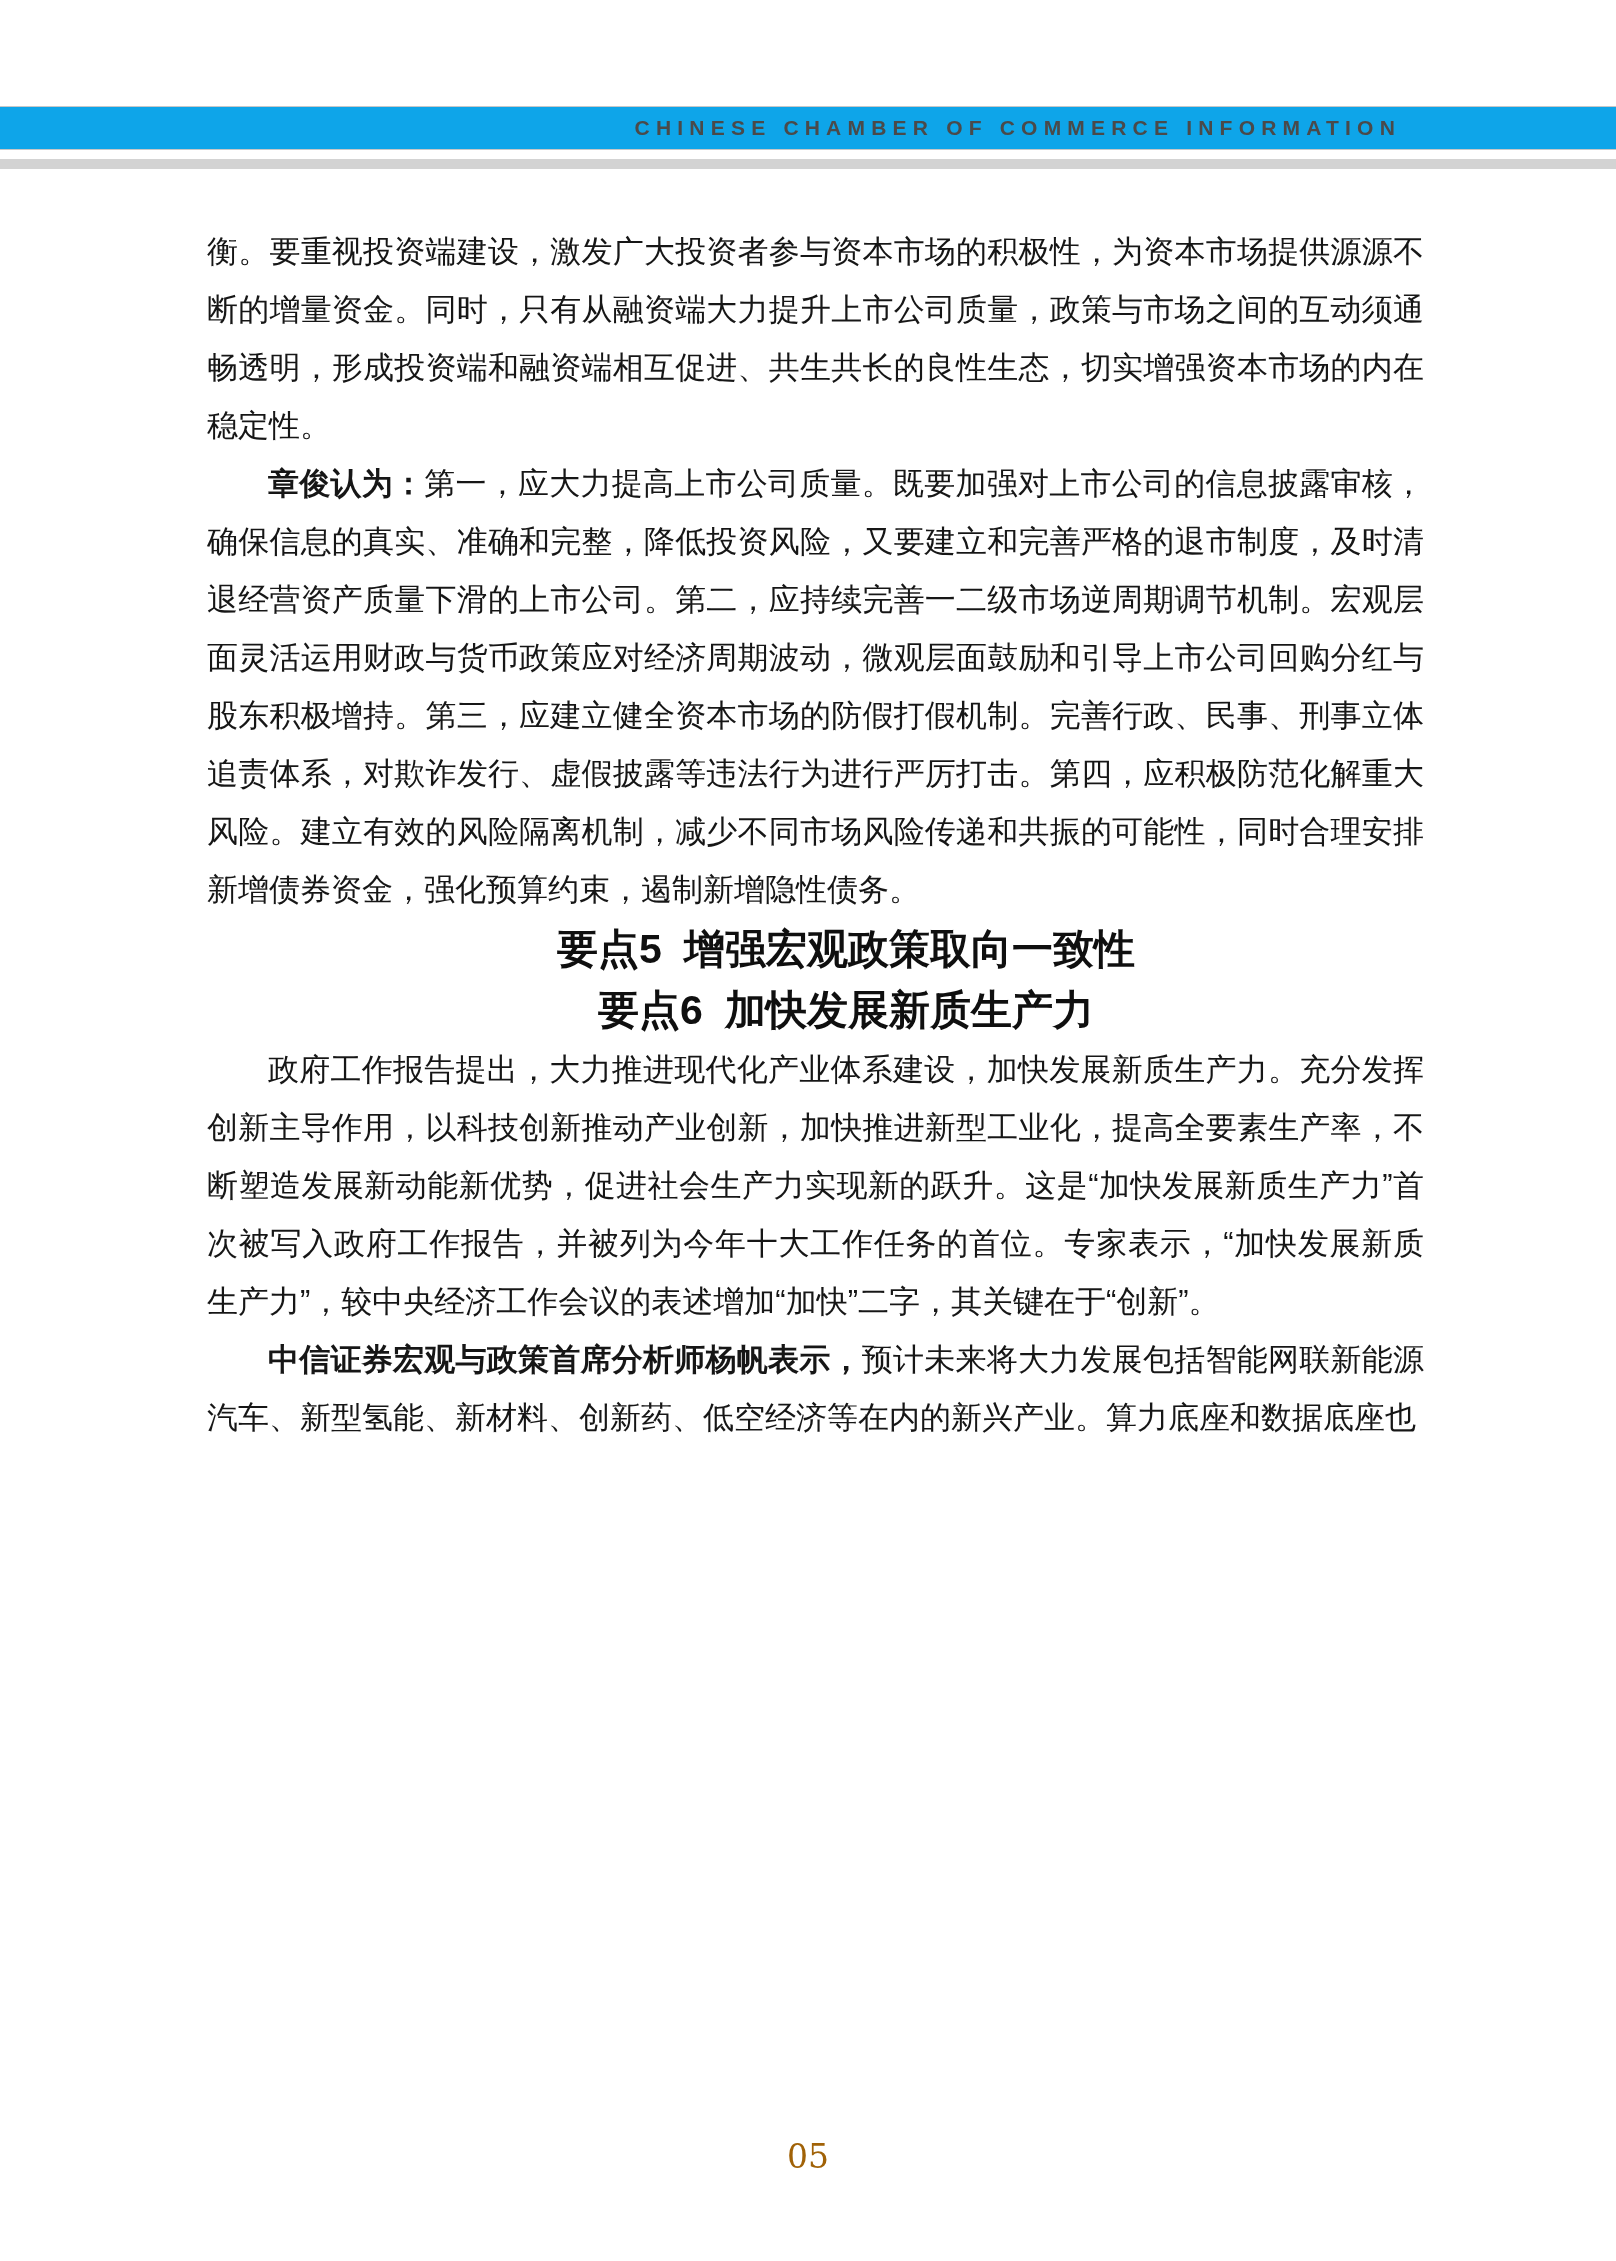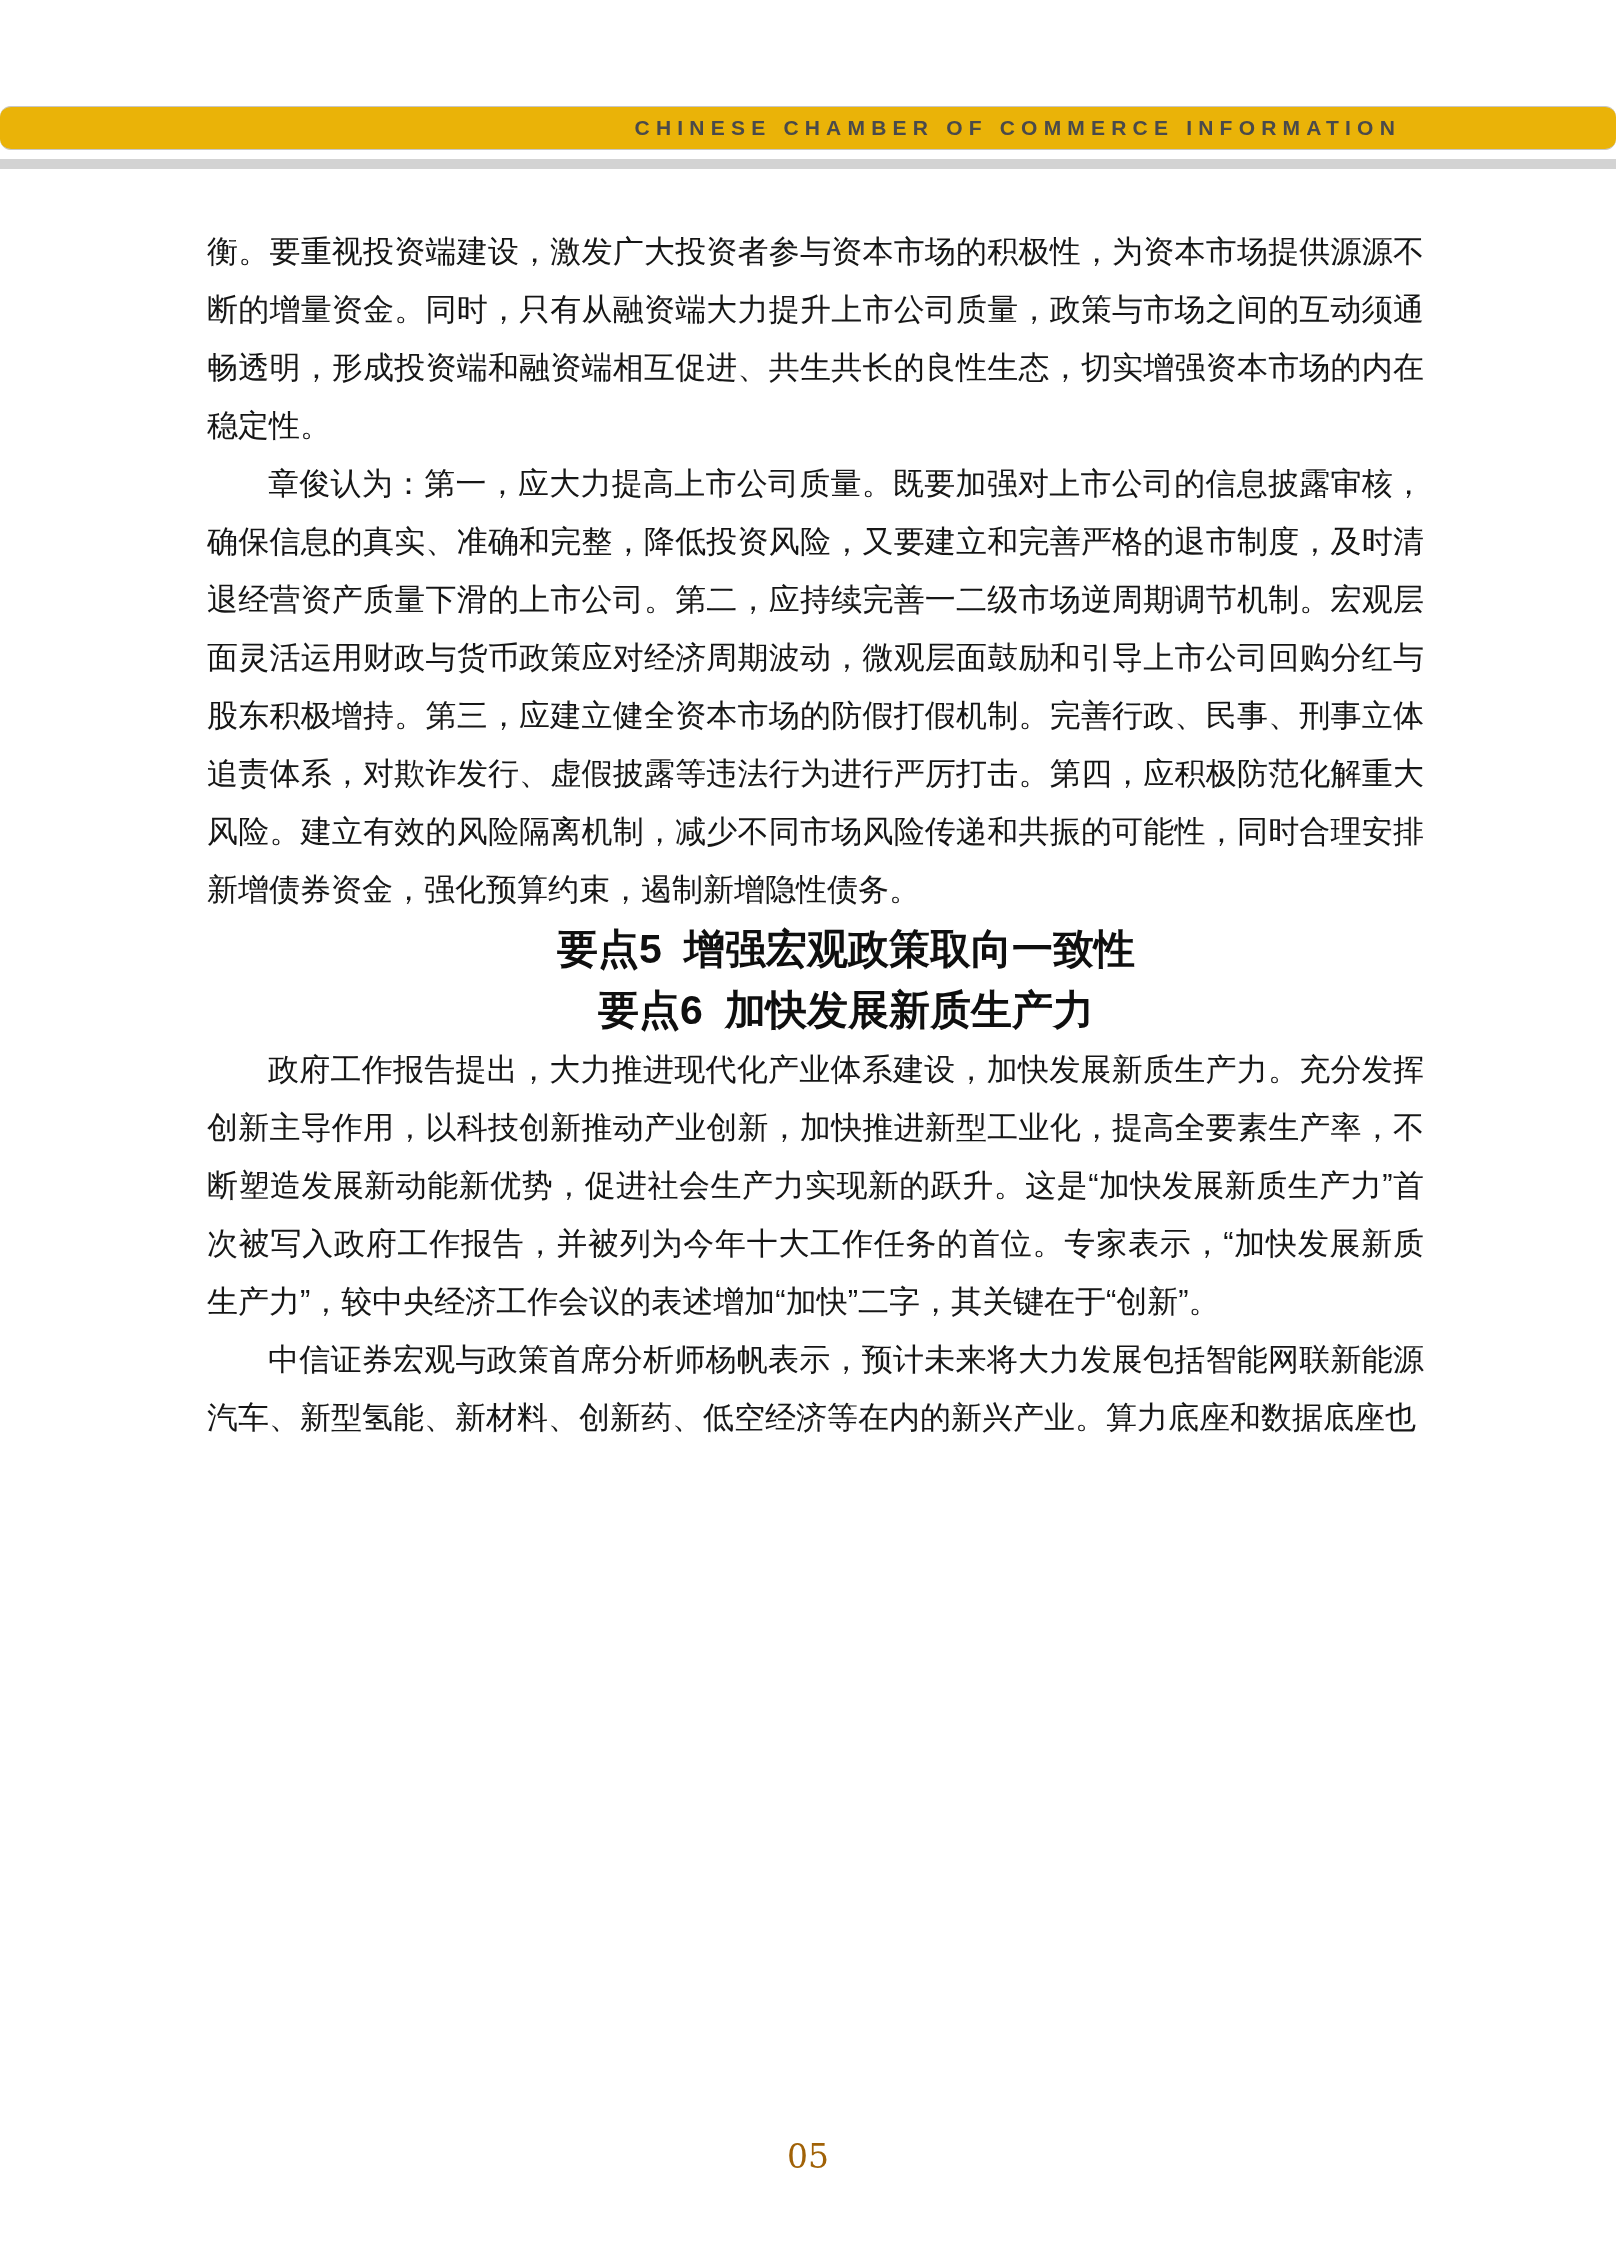--- a/index.html
+++ b/index.html
@@ -14,25 +14,24 @@
     font-family: "Liberation Sans", sans-serif;
     overflow: hidden;
   }
   
   .banner-main {
     position: absolute;
     left: 0;
     top: 106px;
     width: 100%;
     height: 44px;
-    background: #eab308;
+    background: #0ea5e9;
     border-top: 1.5px solid #c7c7c7;
     border-bottom: 1.5px solid #c7c7c7;
     box-sizing: border-box;
-    border-radius: 11px;
   }
   .banner-text {
     position: absolute;
     right: 215px;
     top: 0;
     height: 41px;
     line-height: 41px;
     font-size: 21px;
     letter-spacing: 6.2px;
     color: #4a4a4a;
@@ -59,21 +58,21 @@
     color: #161616;
   }
   .content p {
     margin: 0;
     text-indent: 61px;
   }
   .content p.no-indent {
     text-indent: 0;
   }
   .lead {
-    font-weight: normal;
+    font-weight: bold;
   }
   .section-heading {
     margin: 0;
     font-size: 41px;
     font-weight: bold;
     text-align: center;
     line-height: 61px;
     text-indent: 0;
     color: #0f0f0f;
     white-space: nowrap;

